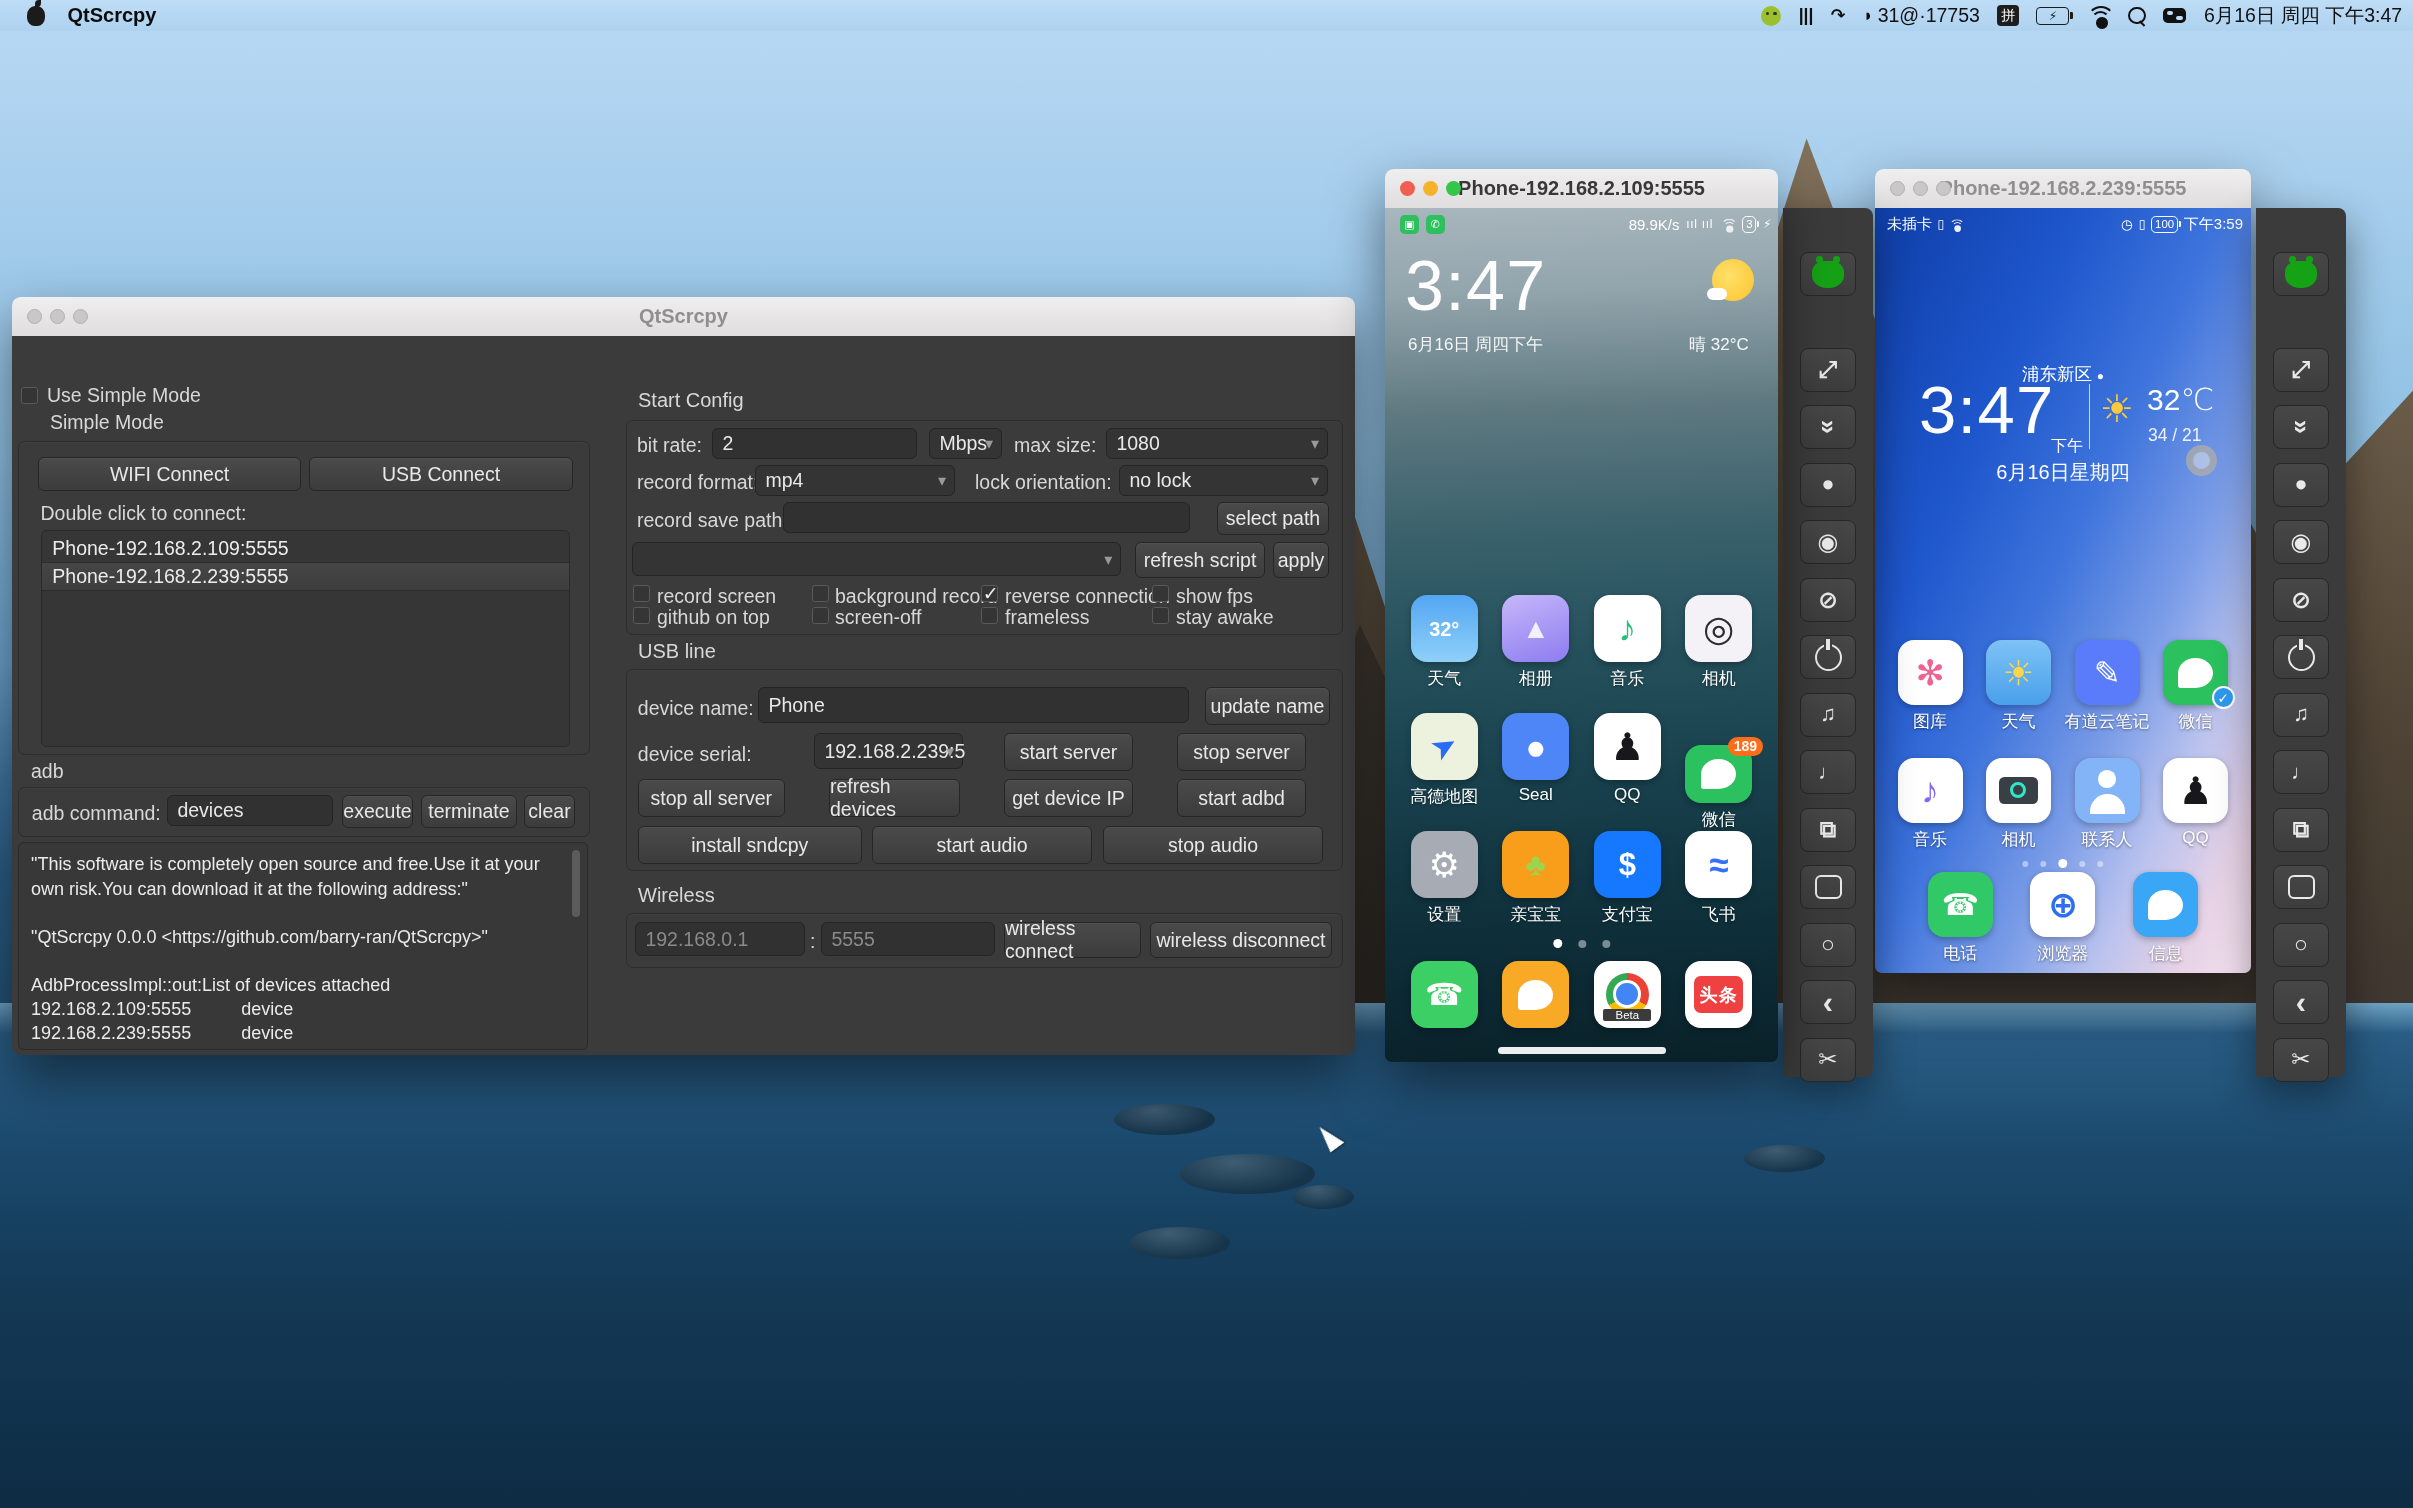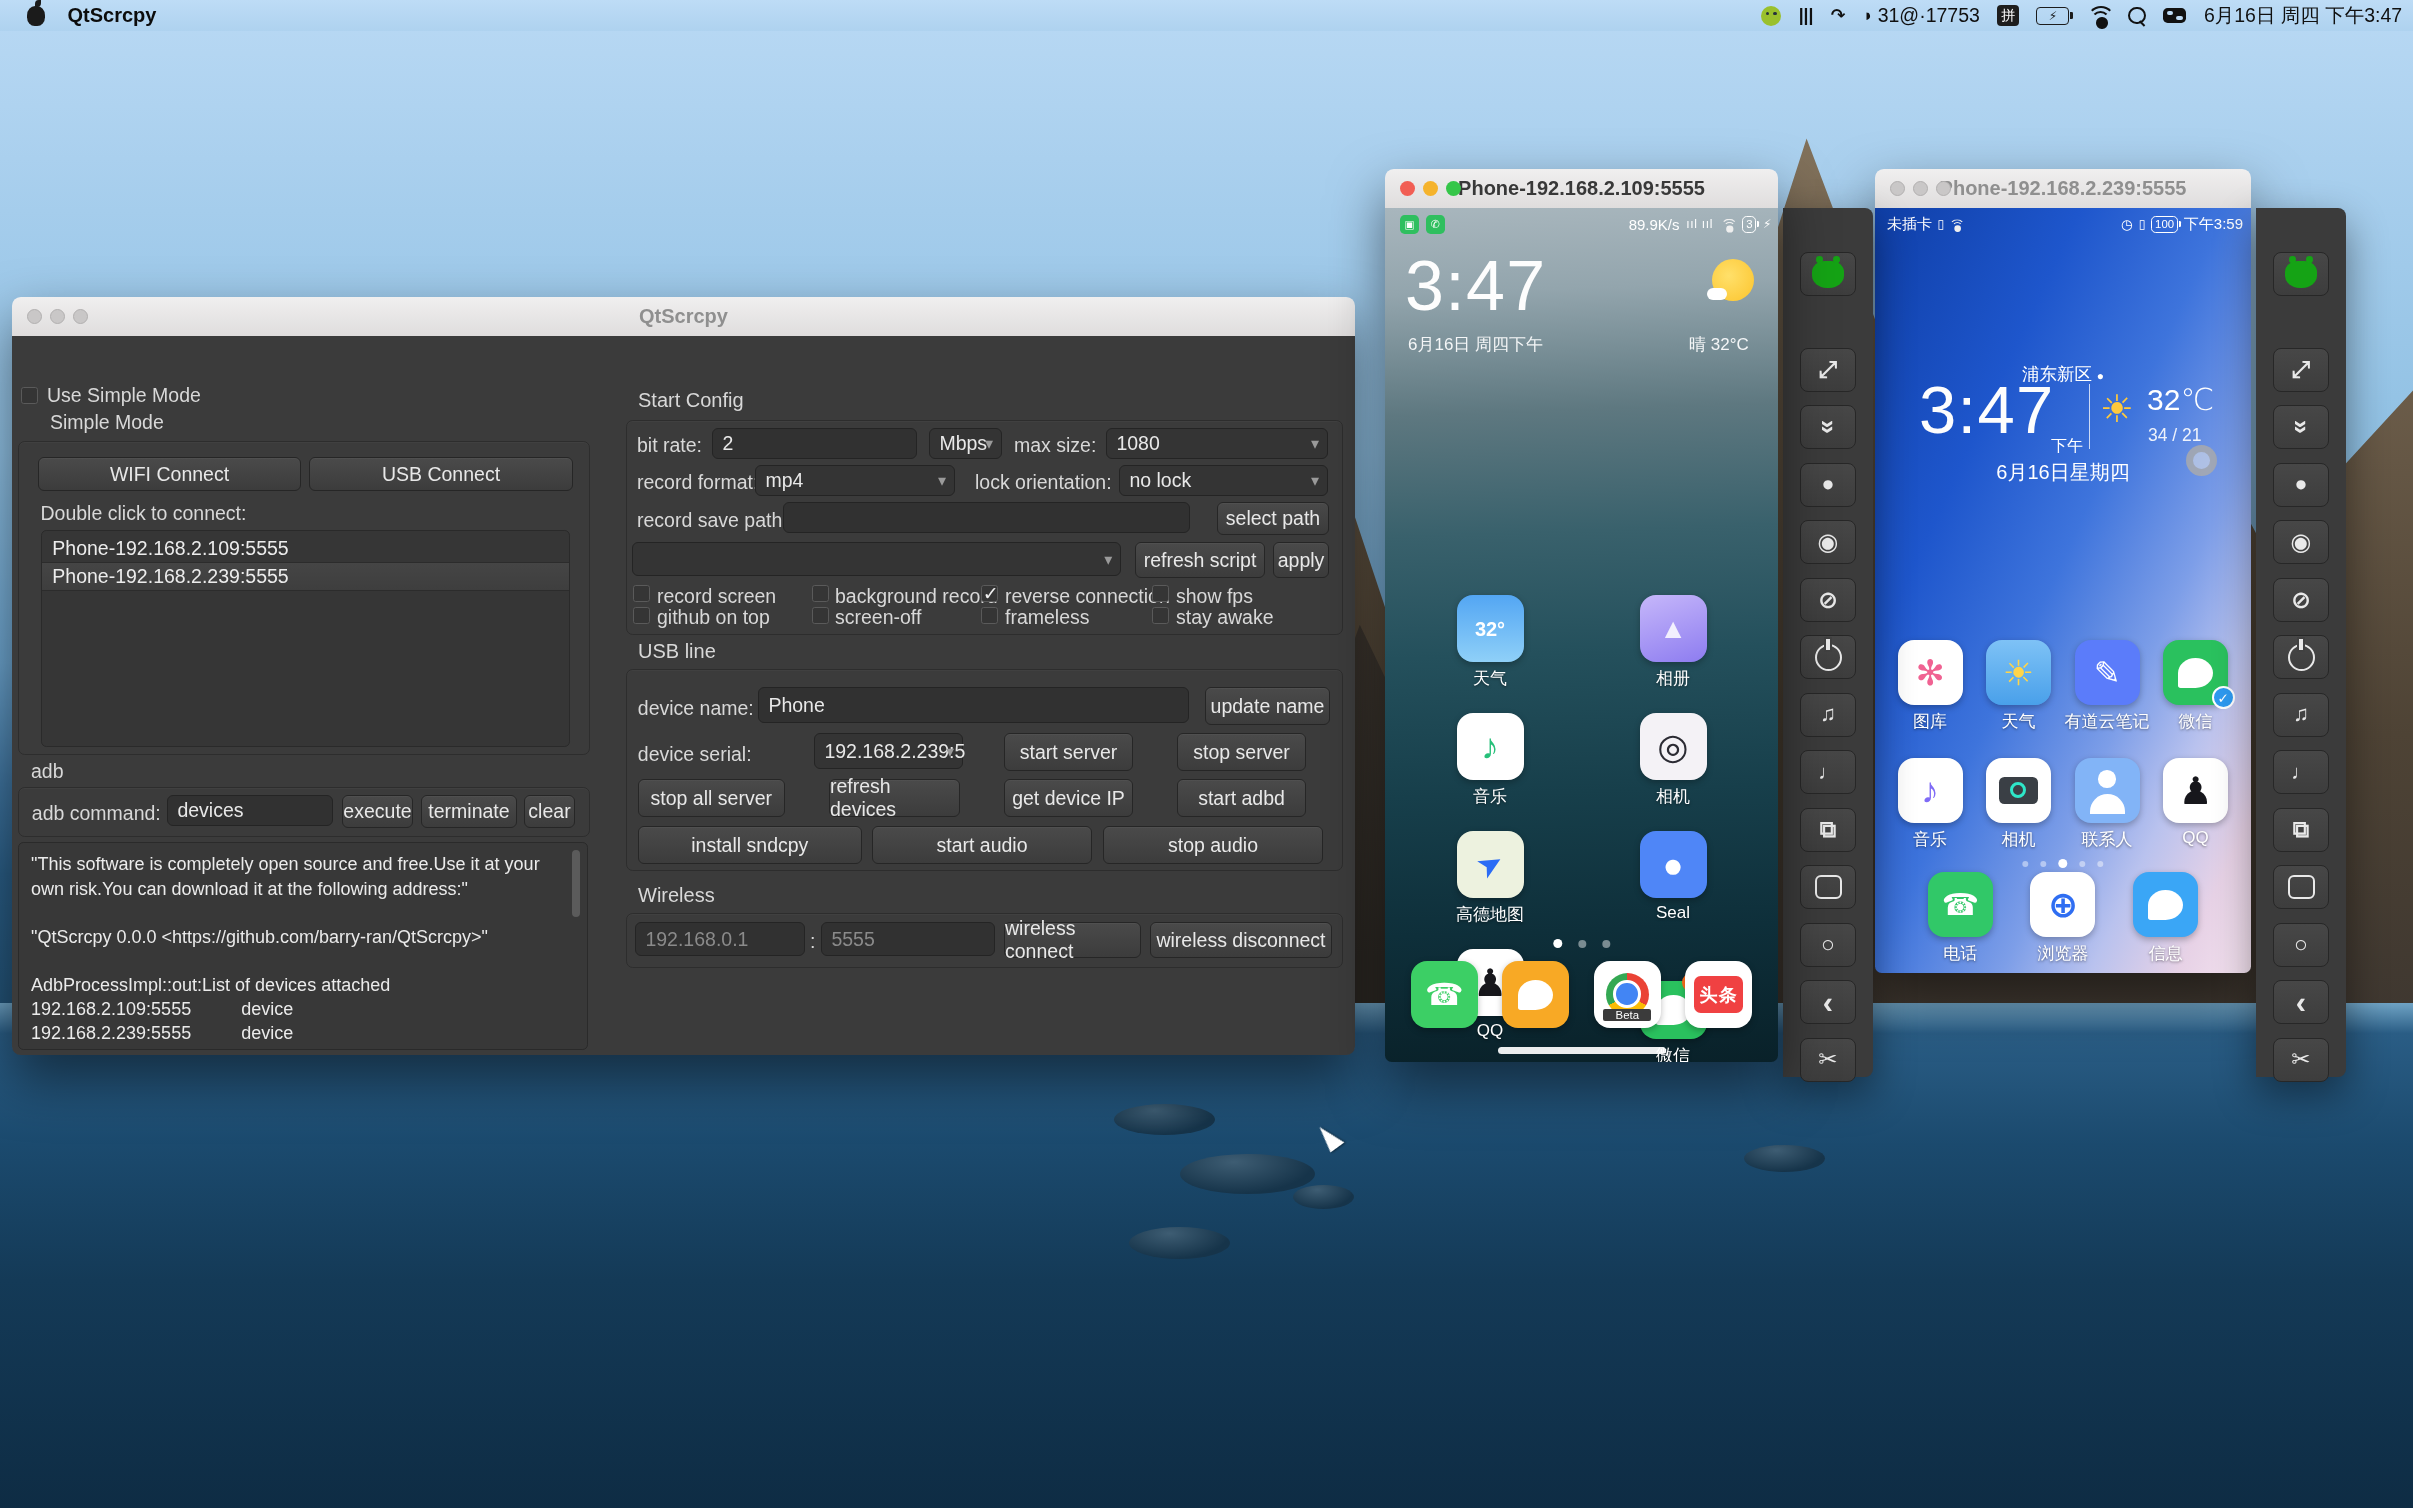--- a/index.html
+++ b/index.html
@@ -312,21 +312,21 @@
               <span>3</span>
             </span>
           <span style="font-size:12px;">⚡</span>
         </span>
       </div>
       <div class="abs pclock" style="left:20px;top:38px;font-size:70px;">3:47</div>
       <div class="abs psmall" style="left:23px;top:125px;">6月16日 周四下午</div>
       <div class="abs sun" style="left:327px;top:51px;width:42px;height:42px;"></div>
       <div class="abs psmall" style="left:304px;top:125px;">晴  32°C</div>
 
-      <div class="grid g1" style="left:13.5px;top:387px;width:366px;grid-template-columns:repeat(2,1fr);grid-auto-rows:118px;">
+      <div class="grid g1" style="left:13.5px;top:387px;width:366px;grid-template-columns:repeat(4,1fr);grid-auto-rows:118px;">
           <div class="app">
             <div class="app-ic" style="background: linear-gradient(rgb(83, 166, 243), rgb(143, 208, 248));">
               <span class="gl" style="color: rgb(255, 255, 255); font-size: 20px;">32°</span>
             </div>
             <div class="app-lb">天气</div>
           </div>
           <div class="app">
             <div class="app-ic" style="background: linear-gradient(160deg, rgb(198, 183, 250), rgb(141, 124, 240));">
               <span class="gl" style="color: rgba(255, 255, 255, 0.85); font-size: 28px;">▲</span>
             </div>

